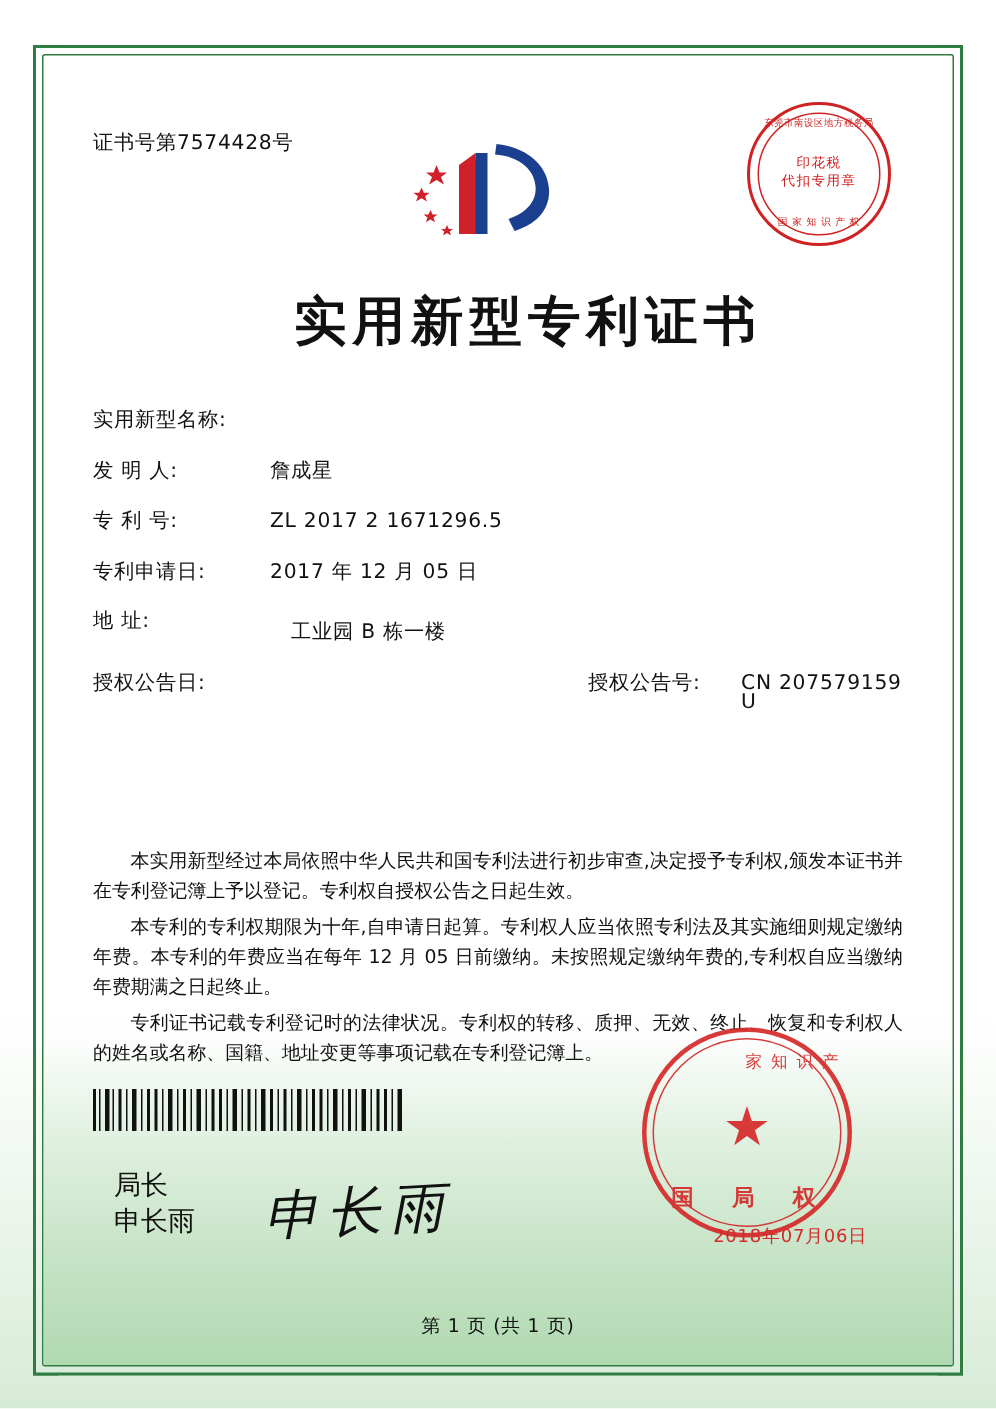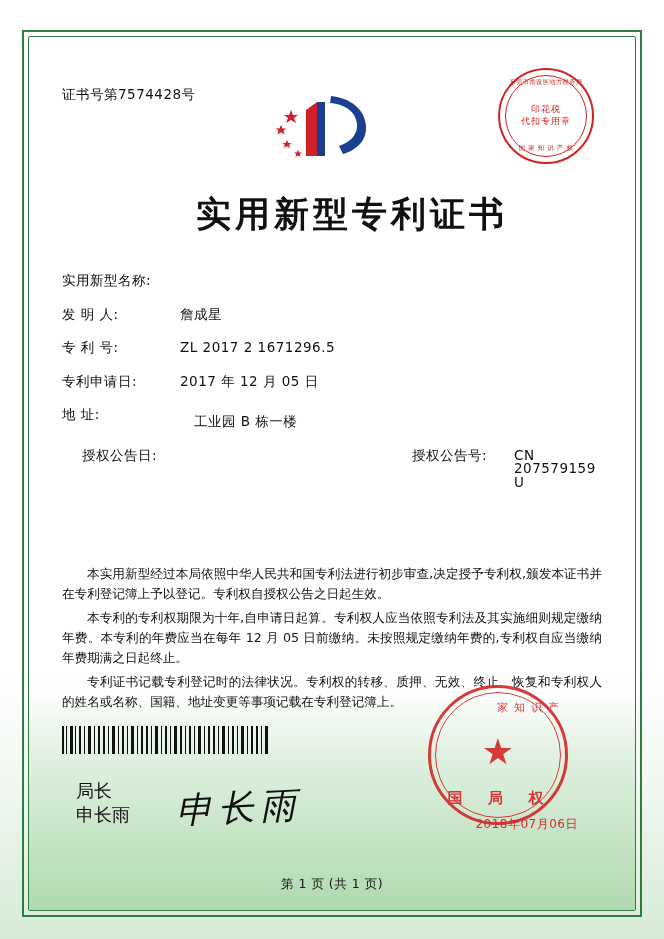--- a/index.html
+++ b/index.html
@@ -176,21 +176,20 @@
     letter-spacing: 0.5px;
   }
   .field-value .line2 {
     display: block;
     margin-top: 7px;
     margin-left: 14px;
   }
   .row-split {
     display: flex;
     margin-bottom: 18px;
-    margin-left: 20px;
   }
   .row-split .left {
     width: 330px;
     flex: 0 0 330px;
     display: flex;
   }
   .row-split .right {
     flex: 1;
     display: flex;
   }

